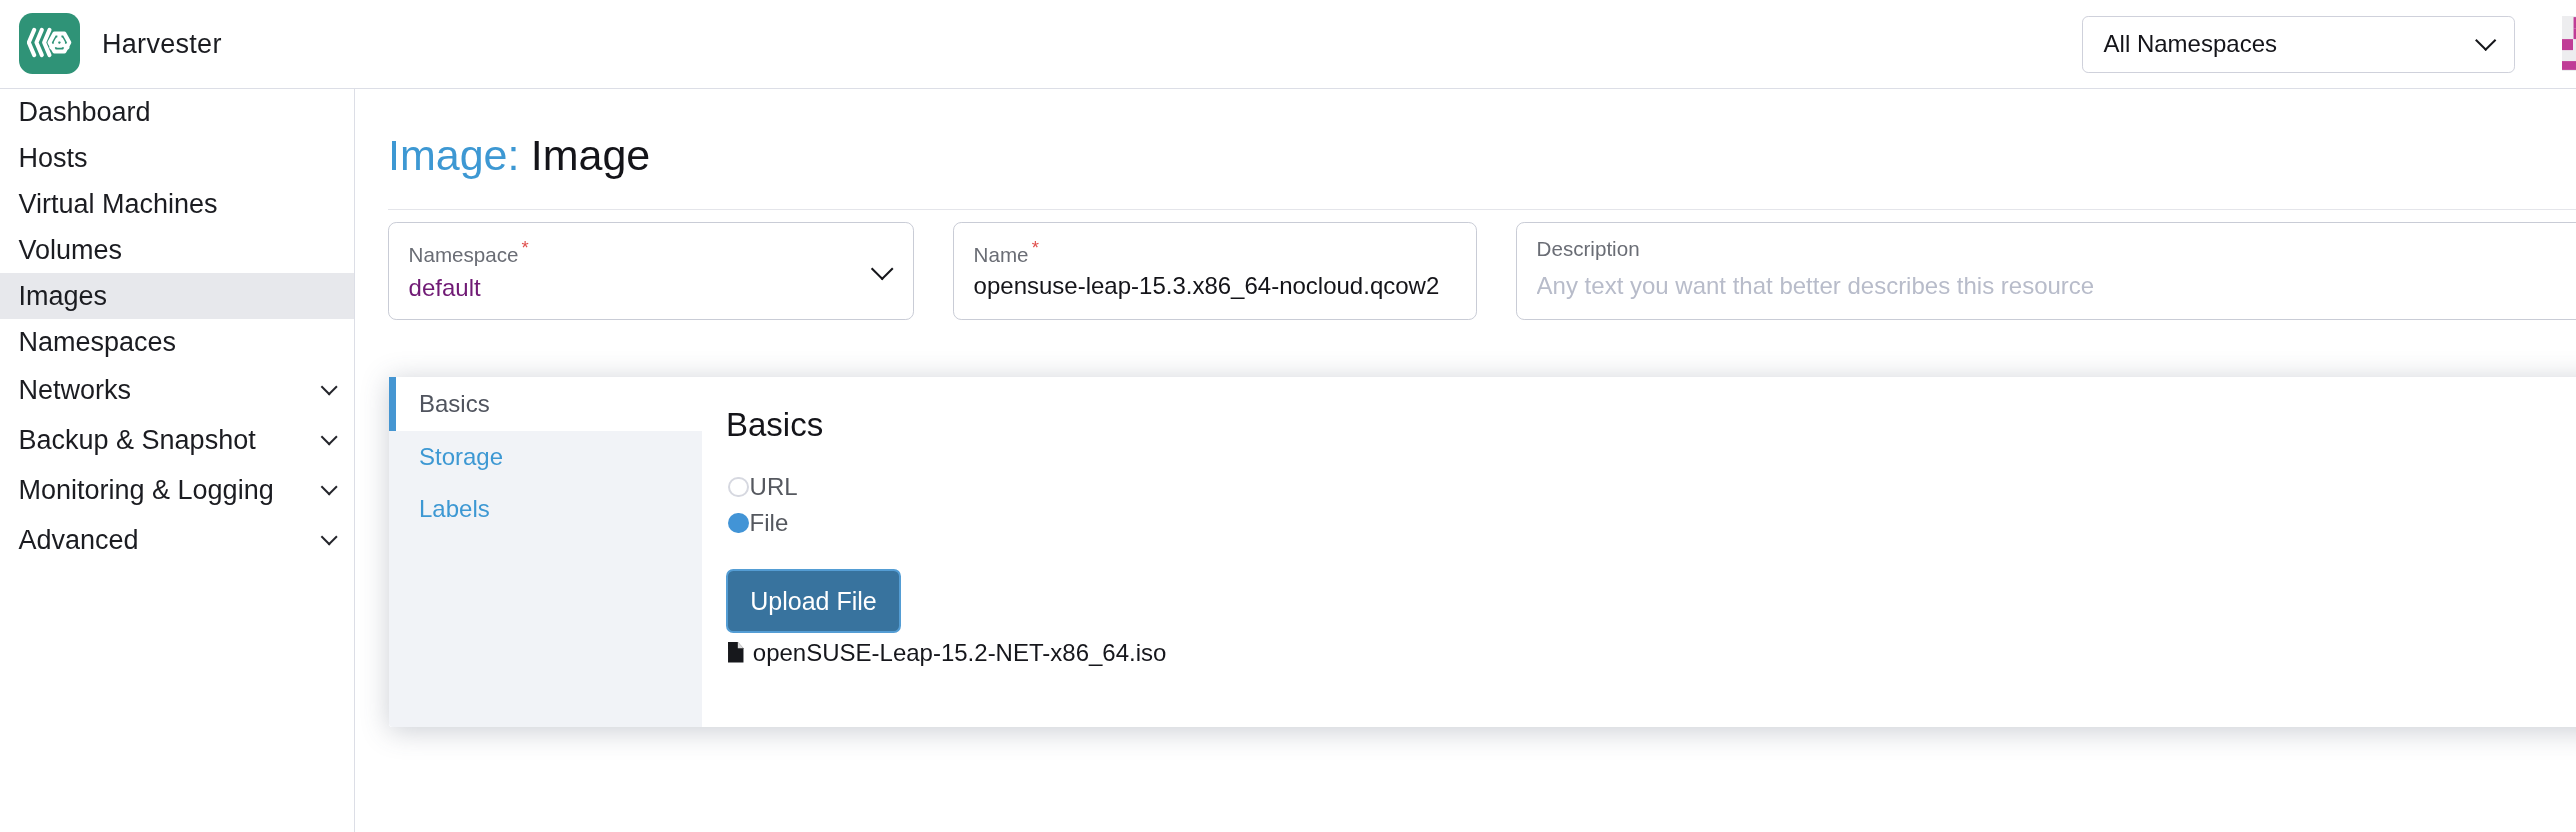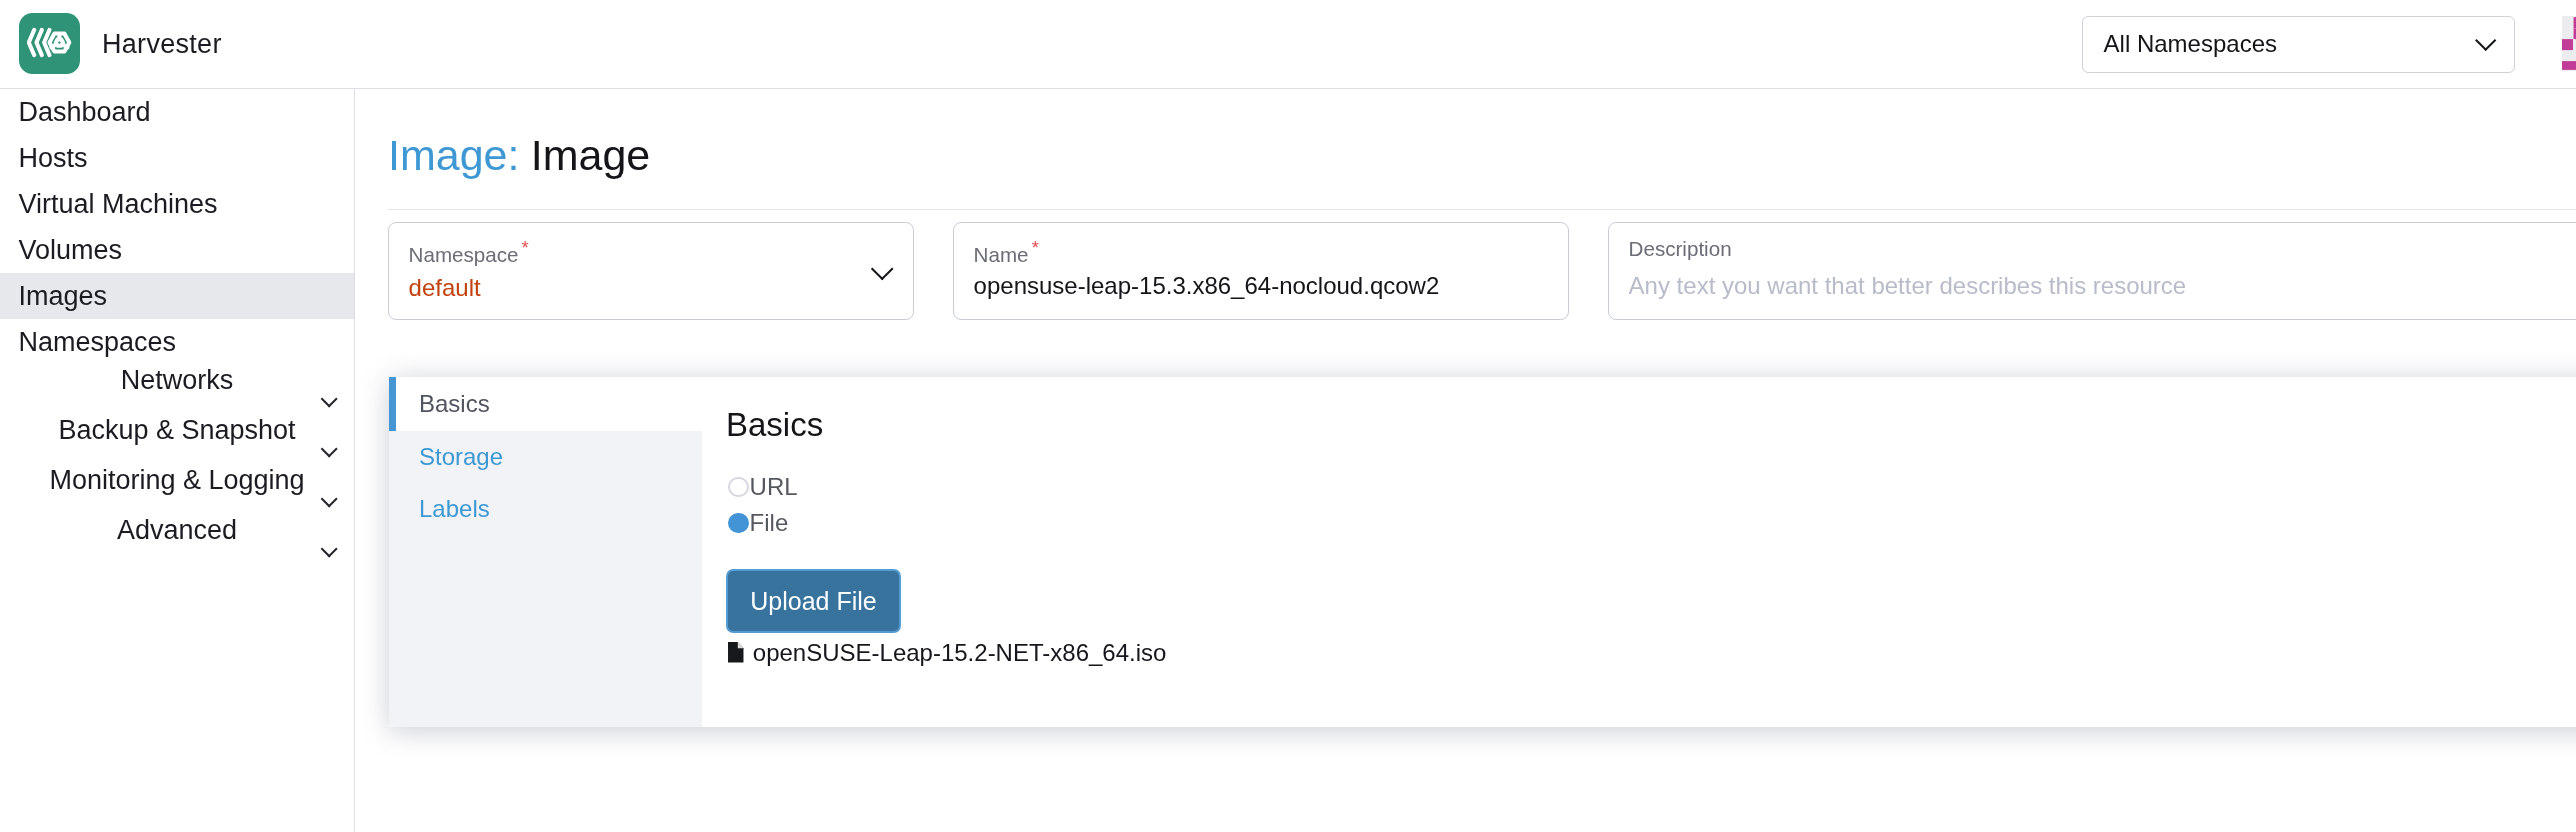--- a/index.html
+++ b/index.html
@@ -12,39 +12,39 @@
   .app-title{position:absolute;left:102px;top:0;height:88px;display:flex;align-items:center;font-size:27px;color:#1b1c21;letter-spacing:0.3px;}
   .ns-filter{position:absolute;left:2082px;top:15.5px;width:433px;height:57px;box-sizing:border-box;border:1px solid #cfd1db;border-radius:6.2px;background:#fff;display:flex;align-items:center;padding:0 20.6px;font-size:24px;color:#141419;cursor:pointer;}
   .chevron{display:inline-block;width:13.4px;height:13.4px;border-right:2.1px solid #15161a;border-bottom:2.1px solid #15161a;transform:rotate(45deg);}
   .ns-filter .chevron{margin-left:auto;margin-top:-6.2px;}
   .avatar{position:absolute;left:2562px;top:16px;width:55px;height:55px;cursor:pointer;}
 
   
   .sidebar{position:absolute;left:0;top:89px;bottom:0;width:355px;box-sizing:border-box;border-right:1px solid #dcdee6;background:#fff;}
   .sidebar ul{list-style:none;margin:0;padding:0;}
   .sidebar li{height:46px;display:flex;align-items:center;padding:0 18.5px;font-size:27px;color:#1b1c21;cursor:pointer;}
-  .sidebar li.group{height:50px;flex-direction:column;}
+  .sidebar li.group{height:50px;}
   .sidebar li.active{background:#e7e8ec;}
   .side-chevron{margin-left:auto;width:10.3px;height:10.3px;border-right:2.1px solid #24252b;border-bottom:2.1px solid #24252b;transform:rotate(45deg) translate(-2.1px,-2.1px);}
 
   
   .main{position:absolute;left:357px;top:89px;right:0;bottom:0;background:#fff;}
   .page-title{position:absolute;left:31px;top:42px;font-size:43px;white-space:nowrap;}
   .page-title .res{color:#3d98d3;margin-right:11.3px;}
   .page-title .act{color:#141419;}
   .title-divider{position:absolute;left:31px;top:120px;width:2219px;height:1px;background:#e4e5ea;}
 
   .form-row{position:absolute;left:31px;top:133px;display:flex;gap:39px;}
   .field{height:98px;box-sizing:border-box;border:1.5px solid #c9ccd6;border-radius:8.2px;background:#fff;padding:15.5px 19.6px;display:flex;flex-direction:column;justify-content:space-between;position:relative;}
   .f-ns{width:526px;cursor:pointer;}
-  .f-name{width:616px;}
+  .f-name{width:524px;}
   .f-desc{width:1092px;}
   .field .flabel{font-size:20.6px;color:#6a6d75;line-height:1;}
   .req{color:#e0504d;font-size:18.5px;vertical-align:super;margin-left:3.1px;}
-  .field .fvalue{font-size:24px;color:#c2410c;line-height:1;padding-bottom:3.1px;}
+  .field .fvalue{font-size:24px;color:#701a75;line-height:1;padding-bottom:3.1px;}
   .field input{border:none;outline:none;background:transparent;font-family:"Liberation Sans",sans-serif;font-size:24px;color:#141419;padding:0 0 3.1px 0;width:100%;}
   .field input::placeholder{color:#b8bcca;}
   .f-ns .chevron{position:absolute;right:23px;top:50%;margin-top:-10.3px;width:14.4px;height:14.4px;border-width:2.6px;border-color:#15161a;}
 
   
   .card{position:absolute;left:32px;top:288px;width:2219px;height:350px;background:#fff;border-radius:3.1px;box-shadow:0 3.1px 28px rgba(70,80,100,0.28);}
   .tab-col{position:absolute;left:0;top:0;width:313px;height:100%;}
   .tab-active{height:54px;box-sizing:border-box;background:#fff;border-left:7.7px solid #4596d2;display:flex;align-items:center;padding-left:23px;font-size:24px;color:#50545e;cursor:pointer;}
   .tab-rest{position:absolute;left:0;top:54px;right:0;bottom:0;background:#f1f3f7;border-bottom-left-radius:4.1px;}
   .tab{height:52px;display:flex;align-items:center;padding-left:30px;font-size:24px;color:#3d98d3;cursor:pointer;}

